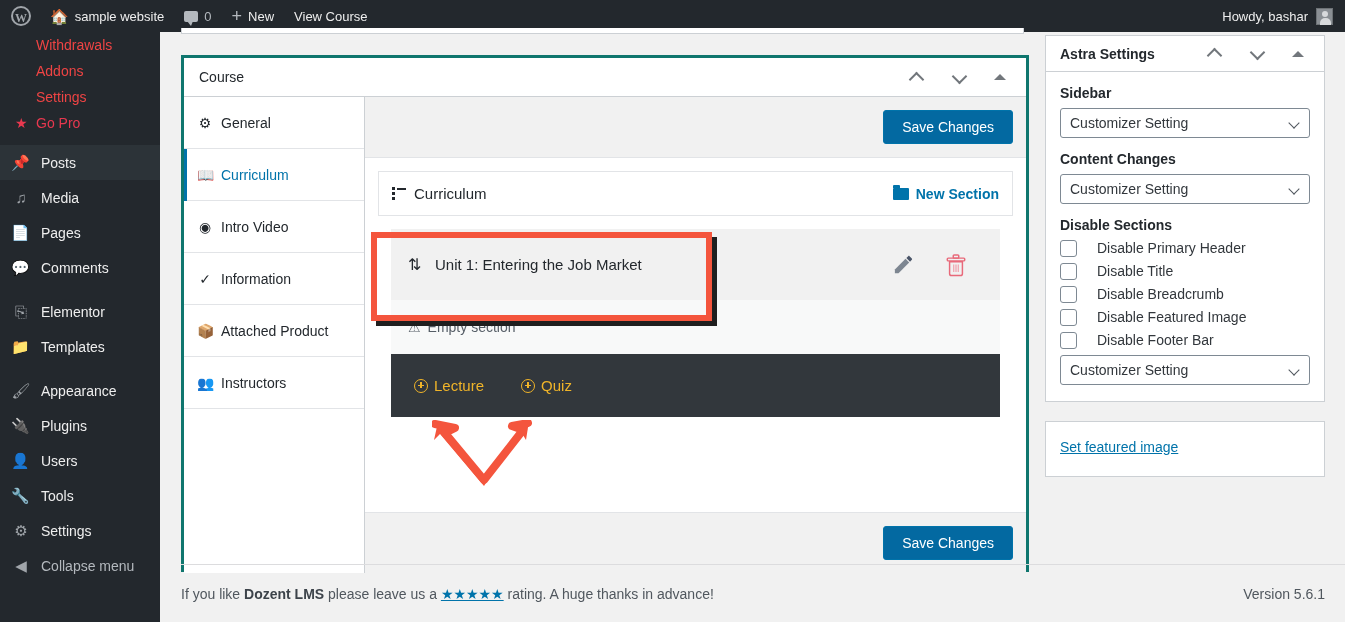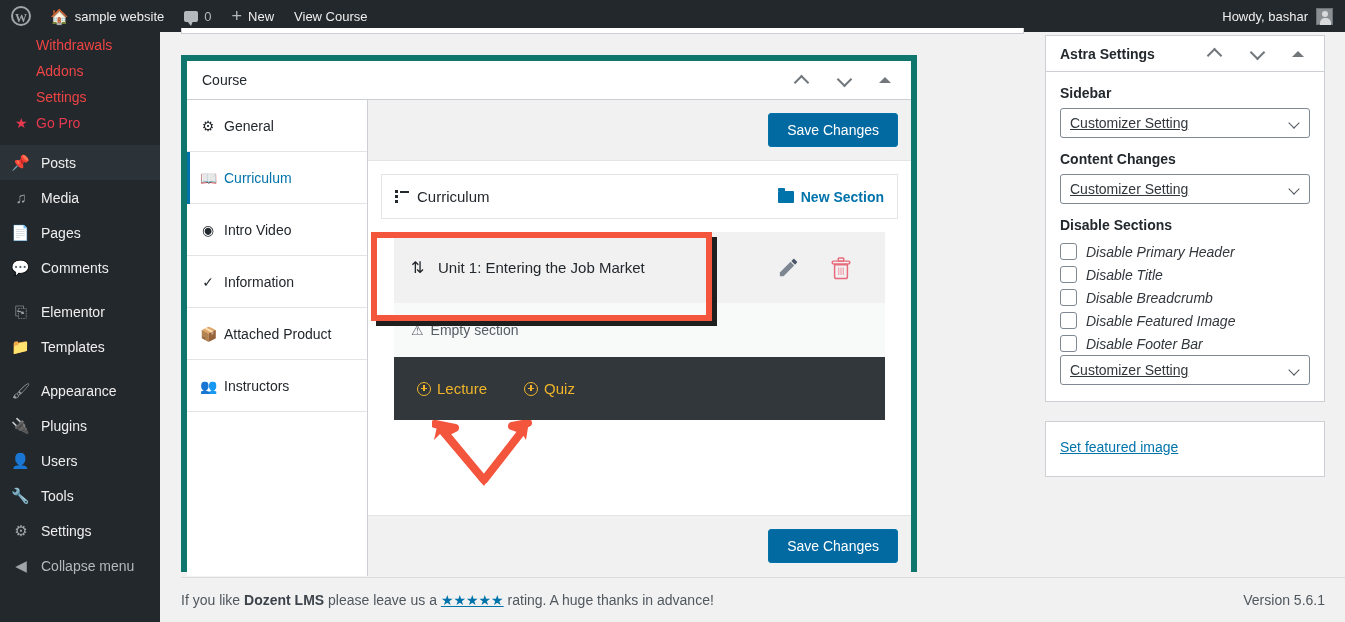--- a/index.html
+++ b/index.html
@@ -86,22 +86,22 @@
   #content { position: absolute; top: 32px; left: 160px;
              width: 1185px; height: 590px; background: #f1f1f1; }
 
   .stub-panel {
     position: absolute; left: 21px; top: -4px; width: 843px; height: 6px;
     background: #fff; border: 1px solid #ccd0d4; border-top: none;
   }
 
   
   #coursebox {
-    position: absolute; left: 21px; top: 23px; width: 736px; height: 517px;
-    background: #fff; border: 6px solid #0f766e;
+    position: absolute; left: 21px; top: 23px; width: 848px; height: 517px;
+    background: #fff; border: 3px solid #0f766e;
   }
   .box-head {
     height: 39px; display: flex; align-items: center;
     padding: 0 10px 0 15px; border-bottom: 1px solid #ccd0d4;
   }
   .box-title { font-size: 14px; color: #23282d; font-weight: 400; }
   .head-ctrls { margin-left: auto; display: flex; align-items: center; gap: 26px;
                 padding-right: 10px; }
   .chev { width: 17px; height: 17px; position: relative; display: block; }
   .chev::before {
@@ -227,43 +227,42 @@
   .side-head-title { font-size: 14px; font-weight: bold; color: #23282d; }
   .side-body { padding: 13px 14px 16px 14px; }
   .field-label {
     font-size: 14px; font-weight: bold; color: #23282d; margin-bottom: 7px;
   }
   .sel {
     position: relative; width: 100%; height: 30px; border: 1px solid #7e8993;
     border-radius: 3px; background: #fff; display: flex; align-items: center;
     padding: 0 26px 0 9px; font-size: 14px; color: #32373c; margin-bottom: 13px;
     cursor: pointer;
-    text-decoration: underline;
   }
   .sel .chev-sm {
     position: absolute; right: 9px; top: 10px; width: 10px; height: 10px;
   }
   .sel .chev-sm::before {
     content: ""; position: absolute; left: 0; top: 0; width: 7px; height: 7px;
     border-left: 1.6px solid #50575e; border-top: 1.6px solid #50575e;
     transform: rotate(-135deg);
   }
-  .cb-row { display: flex; align-items: center; gap: 9px; height: 23px; font-style: italic; }
+  .cb-row { display: flex; gap: 20px; height: 23px; }
   .cb {
     width: 17px; height: 17px; border: 1px solid #7e8993; border-radius: 3px;
     background: #fff; flex: none; cursor: pointer;
   }
   .cb-label { font-size: 14px; color: #32373c; }
   .link-blue {
     color: #0073aa; font-size: 14px; text-decoration: underline; cursor: pointer;
   }
 
   
   #footer {
-    position: absolute; left: 181px; bottom: 0; width: 1164px; height: 45px;
+    position: absolute; left: 181px; bottom: 0; width: 1164px; height: 58px;
     border-top: 1px solid #dcdcde; display: flex; align-items: center;
     padding: 0 20px 0 0; font-size: 14px; color: #50575e;
   }
   .foot-left { color: #50575e; }
   .foot-left b { color: #3c434a; }
   .stars { color: #0073aa; text-decoration: underline; letter-spacing: 0px; }
   .foot-right { margin-left: auto; color: #50575e; font-size: 14px; }
 
   
   #annot-box {

